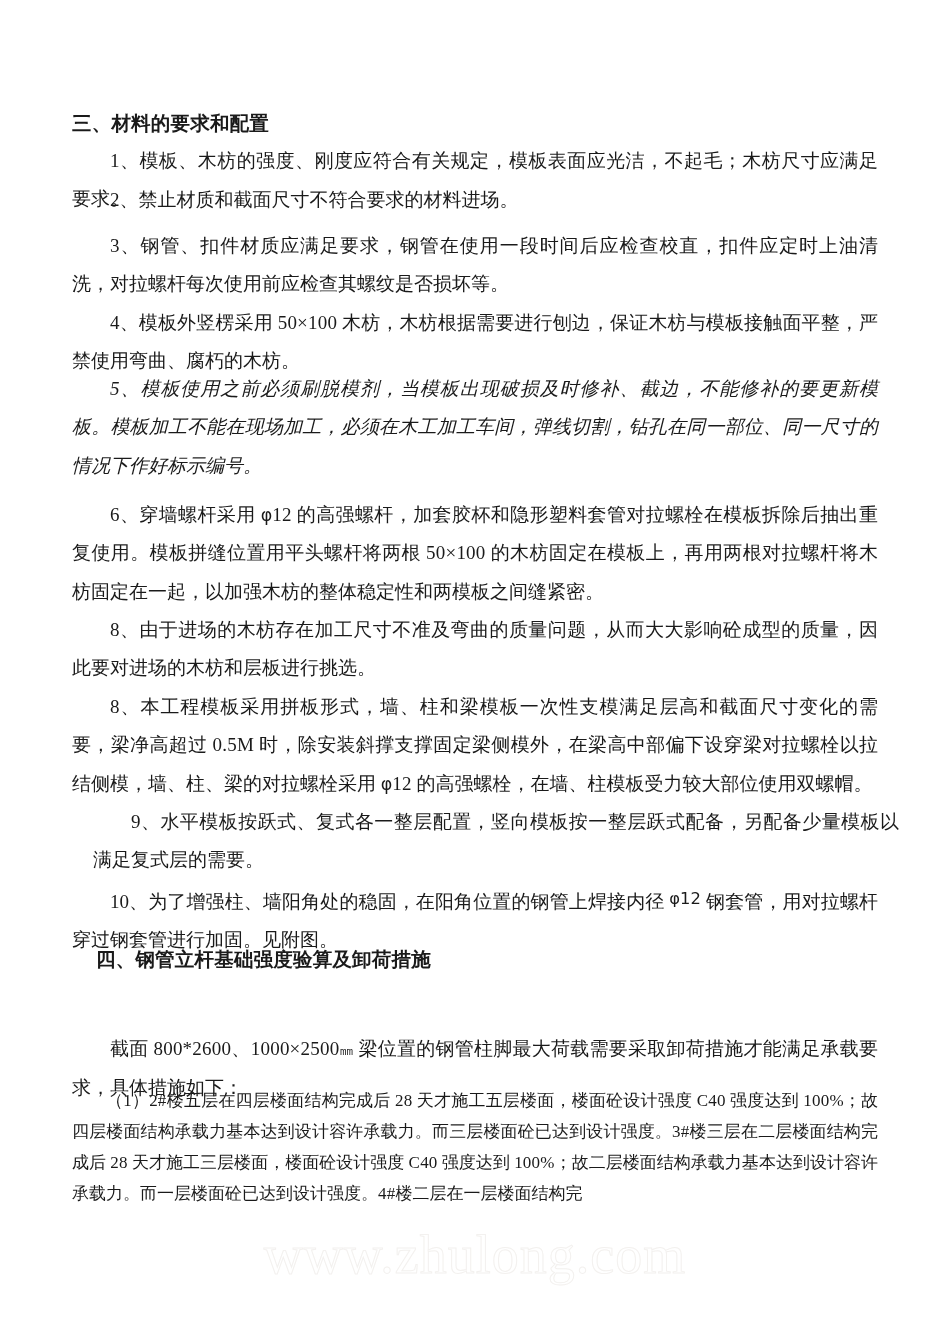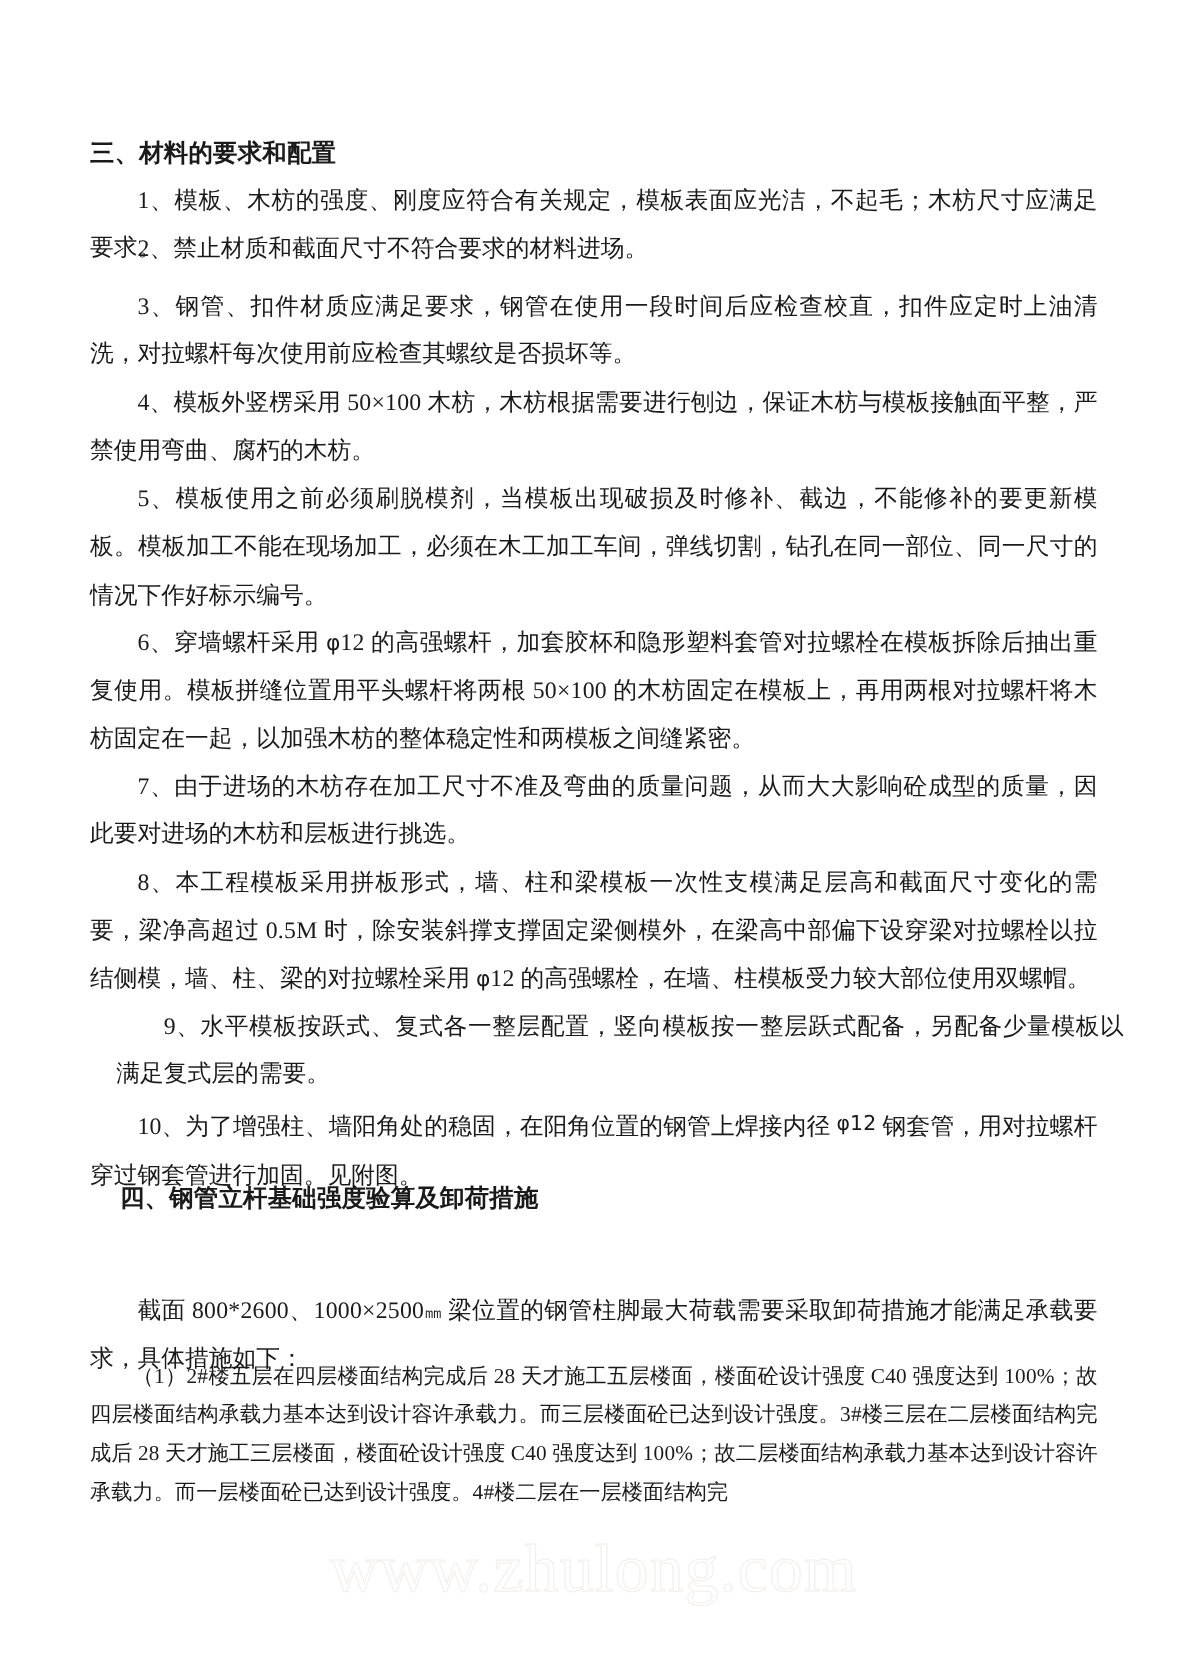--- a/index.html
+++ b/index.html
@@ -57,21 +57,21 @@
     text-indent: 38px;
     margin: 0;
     white-space: normal;
     word-break: break-all;
   }
 
   .p1  { top: 142px; font-family: Liberation Serif, serif; }
   .p2  { top: 181px; }
   .p3  { top: 227px; }
   .p4  { top: 304px; }
-  .p5  { top: 381px; }
+  .p5  { top: 370px; font-style: italic; }
   .p6  { top: 496px; }
   .p7  { top: 611px; }
   .p8  { top: 688px; }
   .p9  { top: 803px; margin-left: 21px; }
   .p10 { top: 880px; }
   .p11 { top: 1030px; }
 
   
   .para-small {
     position: absolute;
@@ -138,21 +138,21 @@
     <p class="para p2"><span class="txt">2、禁止材质和截面尺寸不符合要求的材料进场。</span></p>
 
     <p class="para p3"><span class="txt">3、钢管、扣件材质应满足要求，钢管在使用一段时间后应检查校直，扣件应定时上油清洗，对拉螺杆每次使用前应检查其螺纹是否损坏等。</span></p>
 
     <p class="para p4"><span>4、模板外竖楞采用 </span><span class="lat">50×100</span><span> 木枋，木枋根据需要进行刨边，保证木枋与模板接触面平整，严禁使用弯曲、腐朽的木枋。</span></p>
 
     <p class="para p5"><span class="txt">5、模板使用之前必须刷脱模剂，当模板出现破损及时修补、截边，不能修补的要更新模板。模板加工不能在现场加工，必须在木工加工车间，弹线切割，钻孔在同一部位、同一尺寸的情况下作好标示编号。</span></p>
 
     <p class="para p6"><span>6、穿墙螺杆采用 </span><span class="phi">φ</span><span class="lat">12</span><span> 的高强螺杆，加套胶杯和隐形塑料套管对拉螺栓在模板拆除后抽出重复使用。模板拼缝位置用平头螺杆将两根 </span><span class="lat">50×100</span><span> 的木枋固定在模板上，再用两根对拉螺杆将木枋固定在一起，以加强木枋的整体稳定性和两模板之间缝紧密。</span></p>
 
-    <p class="para p7"><span class="txt">7、由于进场的木枋存在加工尺寸不准及弯曲的质量问题，从而大大影响砼成型的质量，因此要对进场的木枋和层板进行挑选。</span></p>
+    <p class="para p7"><span class="txt">8、由于进场的木枋存在加工尺寸不准及弯曲的质量问题，从而大大影响砼成型的质量，因此要对进场的木枋和层板进行挑选。</span></p>
 
     <p class="para p8"><span>8、本工程模板采用拼板形式，墙、柱和梁模板一次性支模满足层高和截面尺寸变化的需要，梁净高超过 </span><span class="lat">0.5M</span><span> 时，除安装斜撑支撑固定梁侧模外，在梁高中部偏下设穿梁对拉螺栓以拉结侧模，墙、柱、梁的对拉螺栓采用 </span><span class="phi">φ</span><span class="lat">12</span><span> 的高强螺栓，在墙、柱模板受力较大部位使用双螺帽。</span></p>
 
     <p class="para p9"><span class="txt">9、水平模板按跃式、复式各一整层配置，竖向模板按一整层跃式配备，另配备少量模板以满足复式层的需要。</span></p>
 
     <p class="para p10"><span>10、为了增强柱、墙阳角处的稳固，在阳角位置的钢管上焊接内径 </span><span class="phi-sup">φ</span><span class="phi-sup lat">12</span><span> 钢套管，用对拉螺杆穿过钢套管进行加固。见附图。</span></p>
 
     <div class="heading heading-2">四、钢管立杆基础强度验算及卸荷措施</div>
 
     <p class="para p11"><span>截面 </span><span class="lat">800*2600、1000×2500</span><span class="mm">㎜</span><span> 梁位置的钢管柱脚最大荷载需要采取卸荷措施才能满足承载要求，具体措施如下：</span></p>

